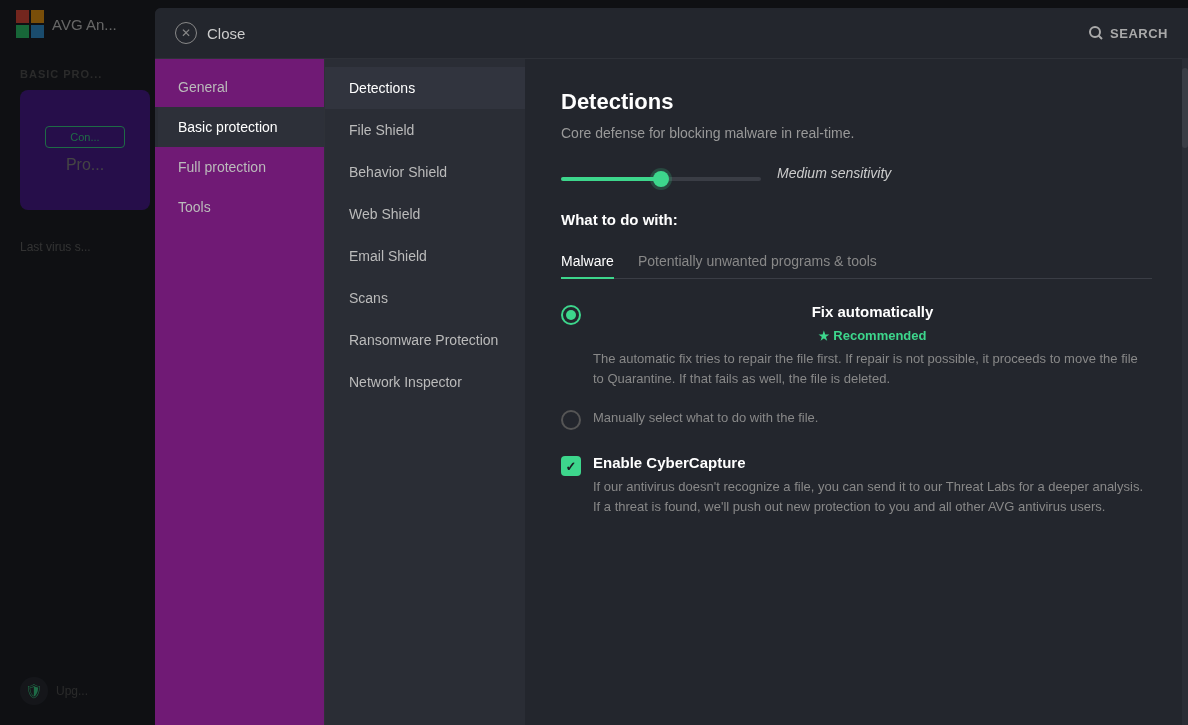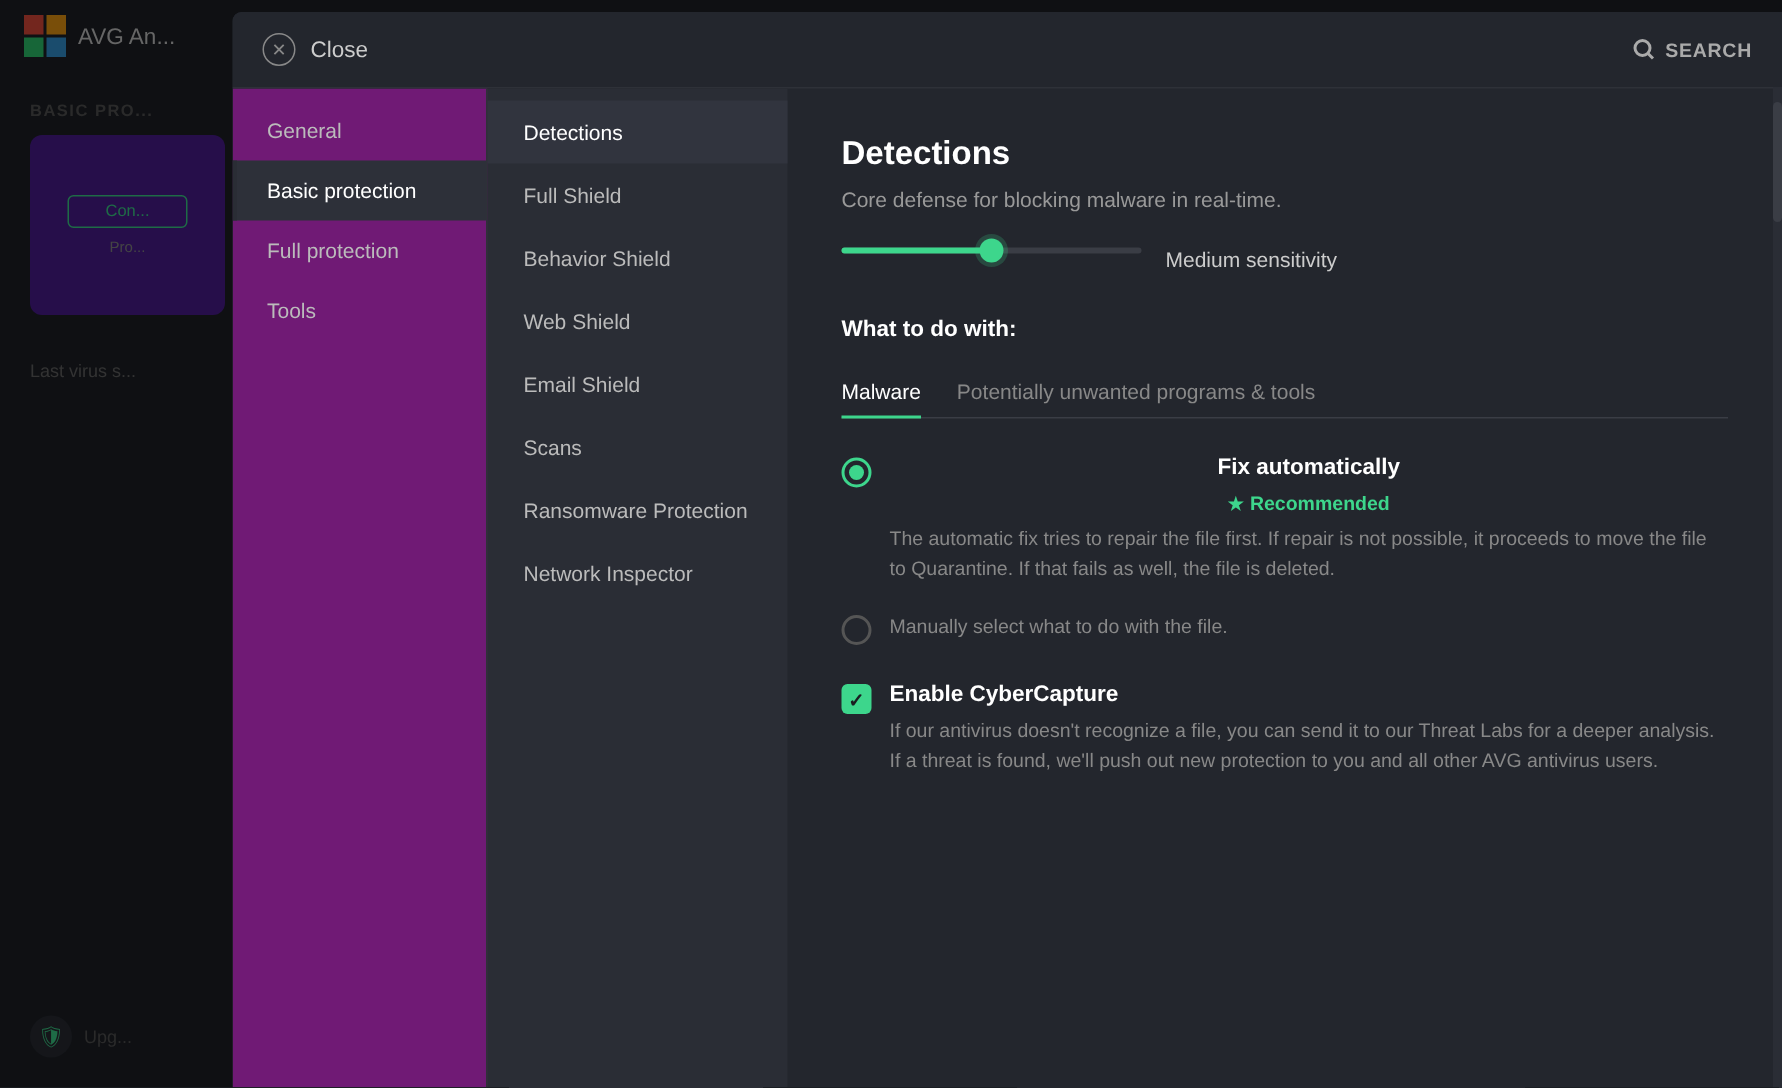--- a/index.html
+++ b/index.html
@@ -68,21 +68,21 @@
       color: #3dd68c;
       background: transparent;
       border-radius: 4px;
       padding: 4px 8px;
       font-size: 11px;
       width: 80px;
       text-align: center;
     }
 
     .bg-card-text {
-      font-size: 10px;
+      font-size: 16px;
       color: #888;
       text-align: center;
     }
 
     .bg-bottom-text {
       color: #666;
       font-size: 12px;
       margin-top: 30px;
     }
 
@@ -263,23 +263,24 @@
 
     .content-subtitle {
       font-size: 14px;
       color: #999;
       margin-bottom: 24px;
     }
 
     
     .slider-container {
       display: flex;
-      align-items: flex-start;
+      align-items: flex-end;
       gap: 16px;
       margin-bottom: 30px;
+      font-style: italic;
     }
 
     .slider-track {
       width: 200px;
       height: 4px;
       background: #3a3d45;
       border-radius: 2px;
       position: relative;
     }
 
@@ -533,21 +534,21 @@
       <div class="nav-item">
         <span>Tools</span>
       </div>
     </nav>
 
     <nav class="nav-middle">
       <div class="nav-middle-item active">
         <span>Detections</span>
       </div>
       <div class="nav-middle-item">
-        <span>Full Shield</span>
+        <span>File Shield</span>
       </div>
       <div class="nav-middle-item">
         <span>Behavior Shield</span>
       </div>
       <div class="nav-middle-item">
         <span>Web Shield</span>
       </div>
       <div class="nav-middle-item">
         <span>Email Shield</span>
       </div>

